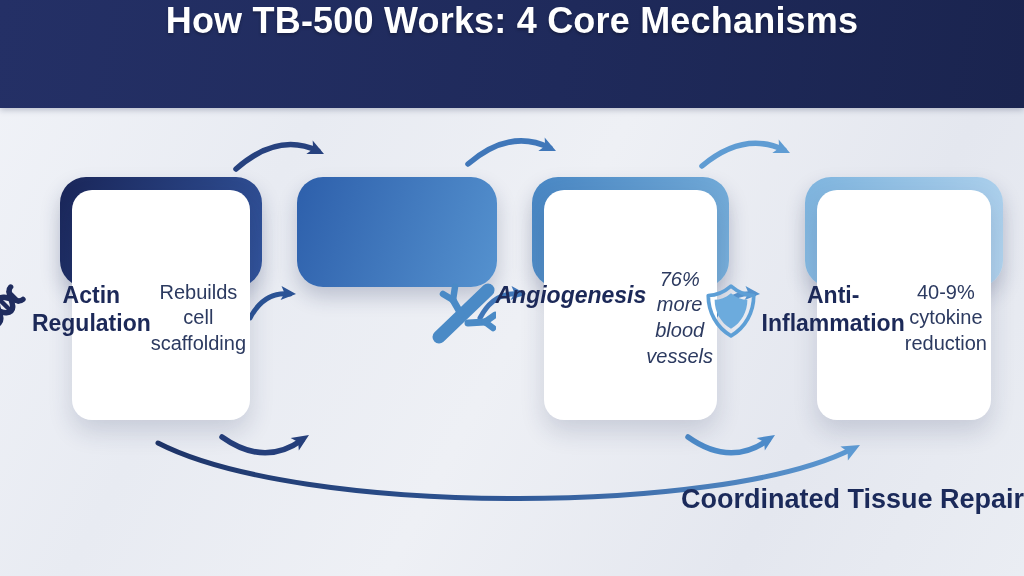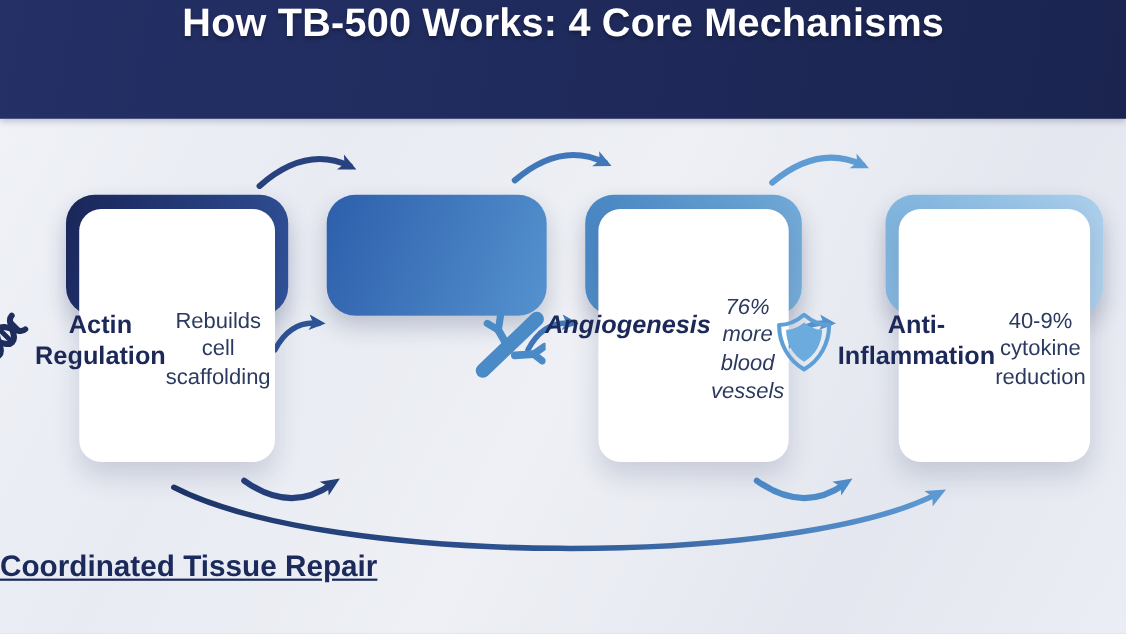--- a/index.html
+++ b/index.html
@@ -39,22 +39,22 @@
   }
   .card1{left:60px;width:202px;}
   .card2{left:297px;width:200px;}
   .card3{left:532px;width:197px;font-style:italic;}
   .card4{left:805px;width:198px;}
   .card1 .frame{background:linear-gradient(110deg,#1a2659,#32549c);}
   .card2 .frame{background:linear-gradient(110deg,#2d5fab,#5592cf);}
   .card3 .frame{background:linear-gradient(110deg,#4886c3,#79b0db);}
   .card4 .frame{background:linear-gradient(110deg,#7eb4de,#b3d4ee);}
   .footer-label{
-    position:absolute;top:500px;left:0;width:1024px;text-align:left;
-    font-size:27px;font-weight:700;color:#1b2a5a;text-decoration:underline;
+    position:absolute;top:484px;left:0;width:1024px;text-align:right;
+    font-size:27px;font-weight:700;color:#1b2a5a;
   }
 </style>
 </head>
 <body>
 
 <div class="stage">
 
   <div class="header">
     <h1>How TB-500 Works: 4 Core Mechanisms</h1>
   </div>

